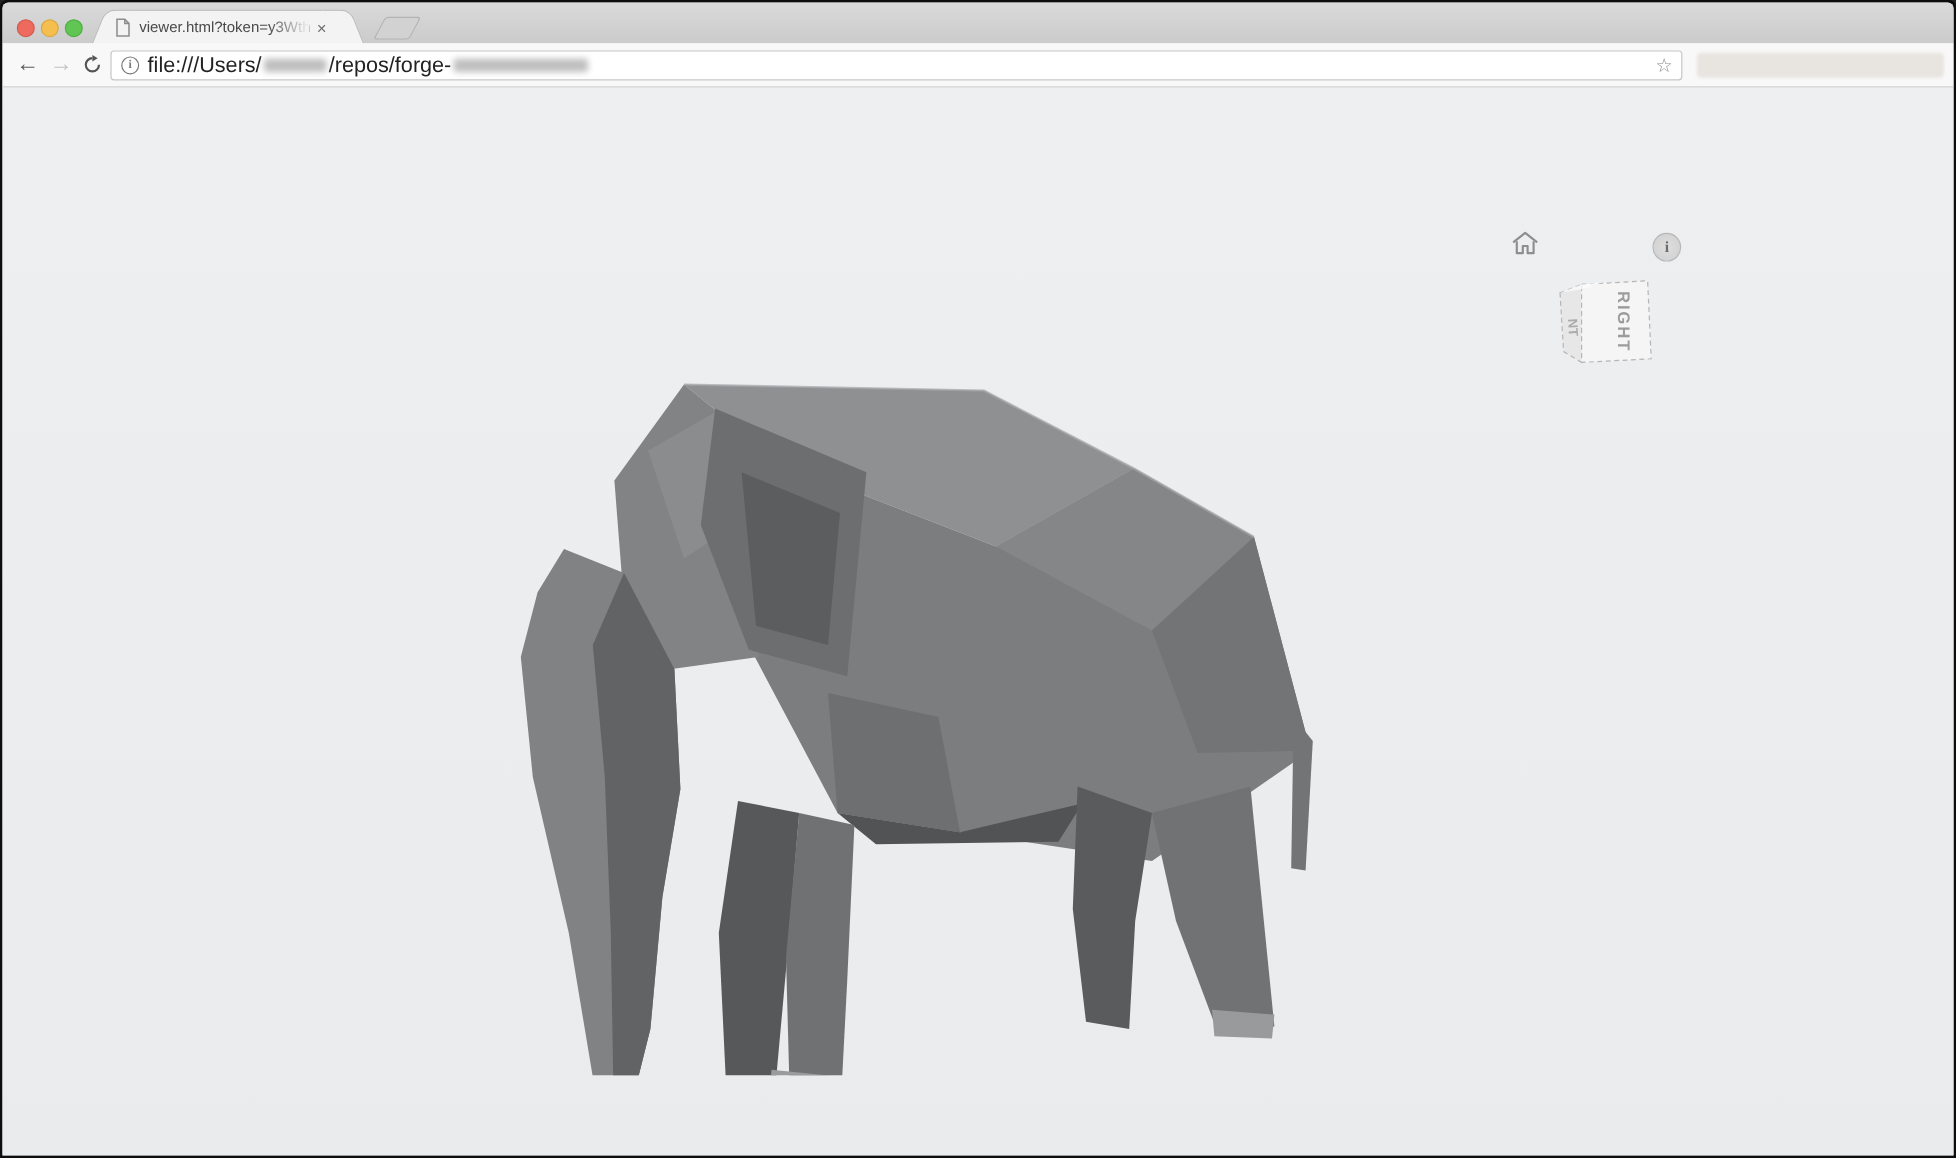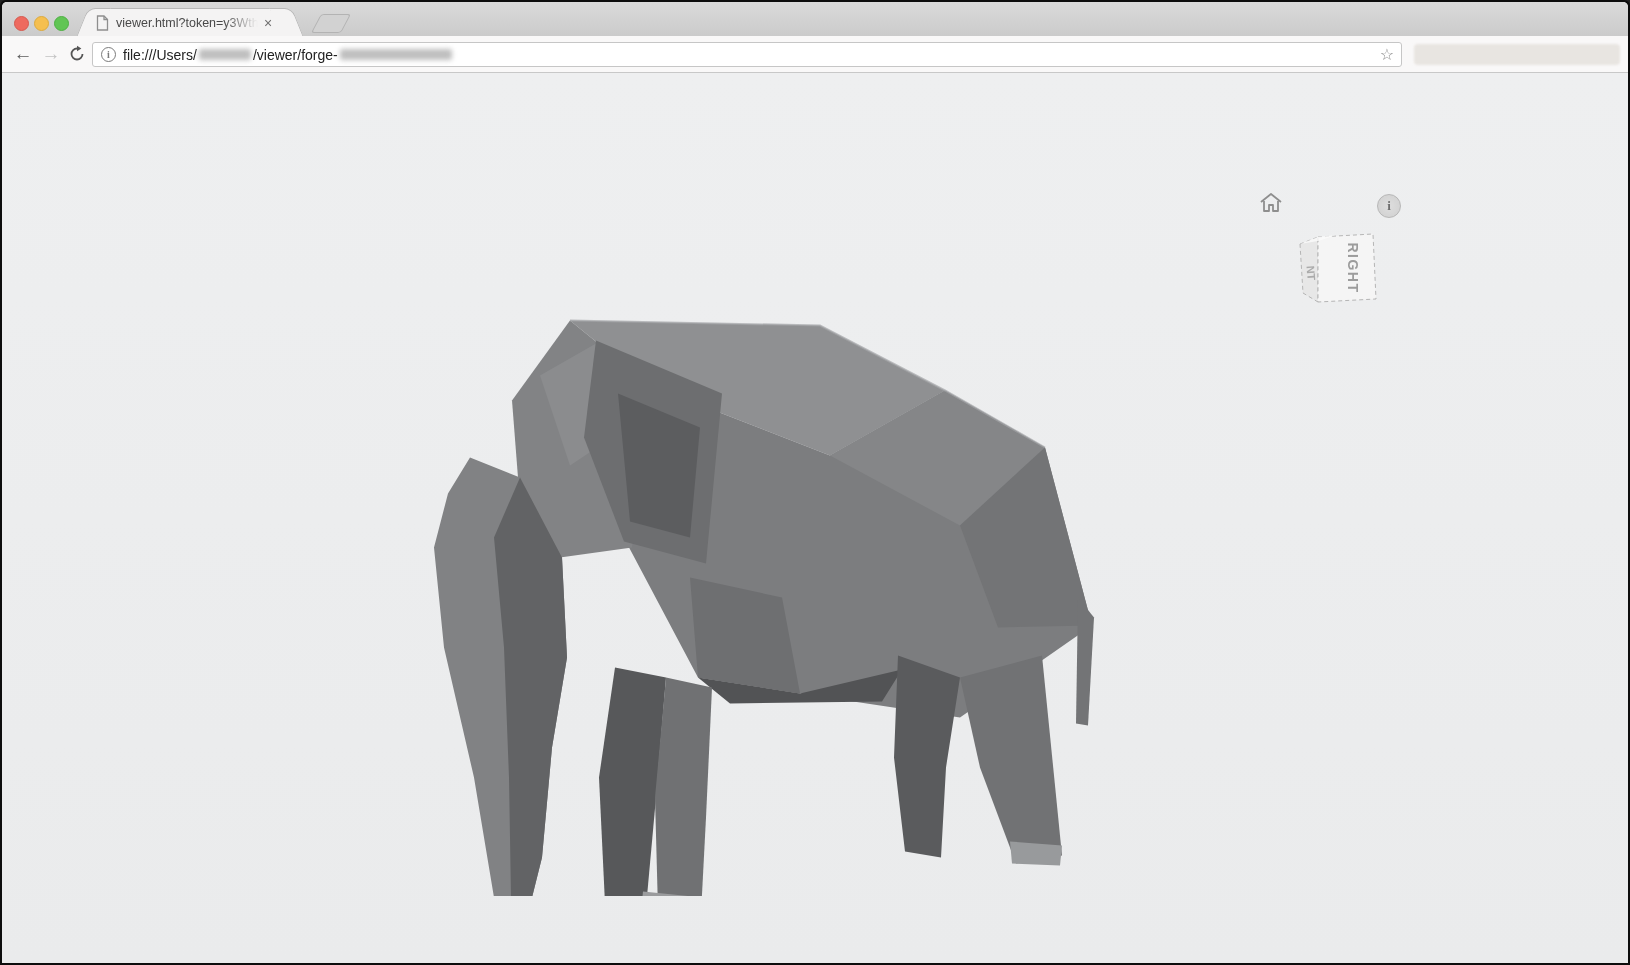--- a/index.html
+++ b/index.html
@@ -36,21 +36,21 @@
           font-size:19px;color:#5a5a5a;}
   .nb-back{left:8px;}
   .nb-fwd{left:36px;color:#c2c2c2;}
   .nb-reload{left:62px;}
 
   .omnibox{position:absolute;left:90px;top:6px;width:1308px;height:23px;background:#ffffff;
            border:1px solid #c6c6c6;border-radius:3px;display:flex;align-items:center;}
   .info-badge{flex:0 0 auto;width:13px;height:13px;border:1.5px solid #7b7b7b;border-radius:50%;margin:0 7px 0 8px;
               display:flex;align-items:center;justify-content:center;
               font-family:"Liberation Serif",serif;font-size:10px;font-weight:bold;color:#7b7b7b;}
-  .url{font-size:14px;color:#222;white-space:nowrap;display:flex;align-items:center;}
+  .url{font-size:18px;color:#222;white-space:nowrap;display:flex;align-items:center;}
   .redact{display:inline-block;height:11px;border-radius:2px;background:#a9a9a9;filter:blur(2.5px);opacity:.75;margin:0 2px;}
   .r-user{width:52px;}
   .r-path{width:112px;}
   .star{position:absolute;right:7px;top:2px;font-size:16px;color:#8a8a8a;}
 
   .redacted-right{position:absolute;left:1412px;top:8px;width:206px;height:21px;border-radius:4px;
                   background:#e8e5e1;filter:blur(1.2px);}
 
   
   .viewer{position:absolute;left:0;top:71px;right:0;bottom:0;background:linear-gradient(#eeeff0,#eaebec);}
@@ -95,21 +95,21 @@
         <path d="M14.5 9 A5.5 5.5 0 1 1 9 3.5" fill="none" stroke="#555" stroke-width="1.8"></path>
         <polygon points="9,0.8 9,6.2 13.4,3.5" fill="#555"></polygon>
       </svg>
     </div>
 
     <div class="omnibox">
       <span class="info-badge">i</span>
       <span class="url">
         <span>file:///Users/</span>
             <span class="redact r-user"></span>
-            <span>/viewer/forge-</span>
+            <span>/repos/forge-</span>
             <span class="redact r-path"></span>
       </span>
       <span class="star">☆</span>
     </div>
 
     <div class="redacted-right"></div>
   </div>
 
   <div class="viewer">
 

